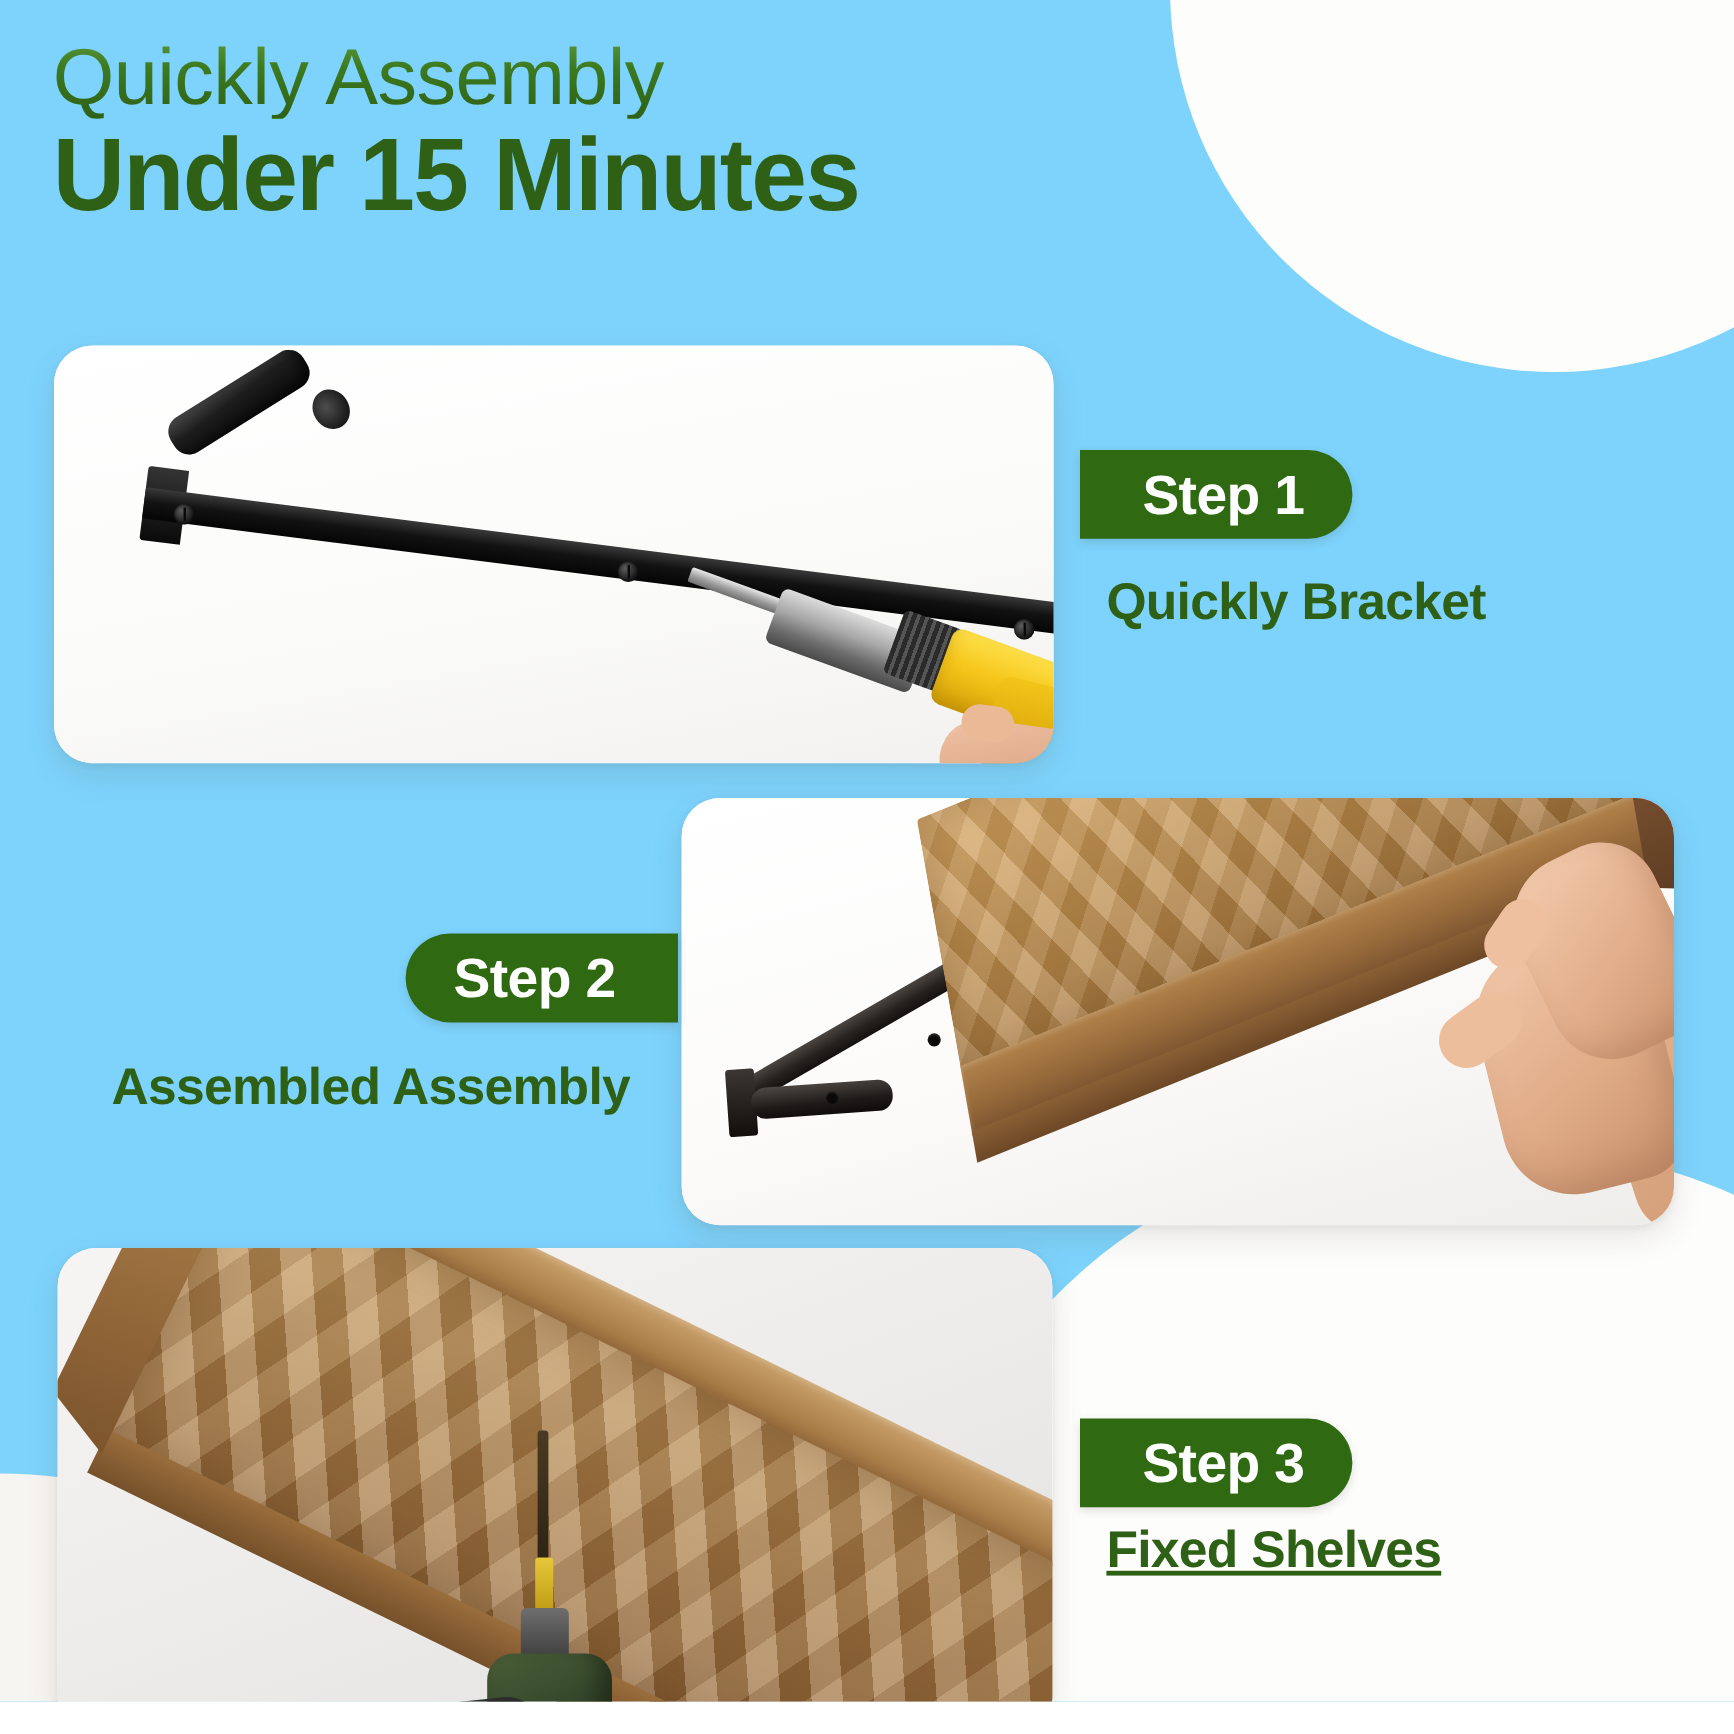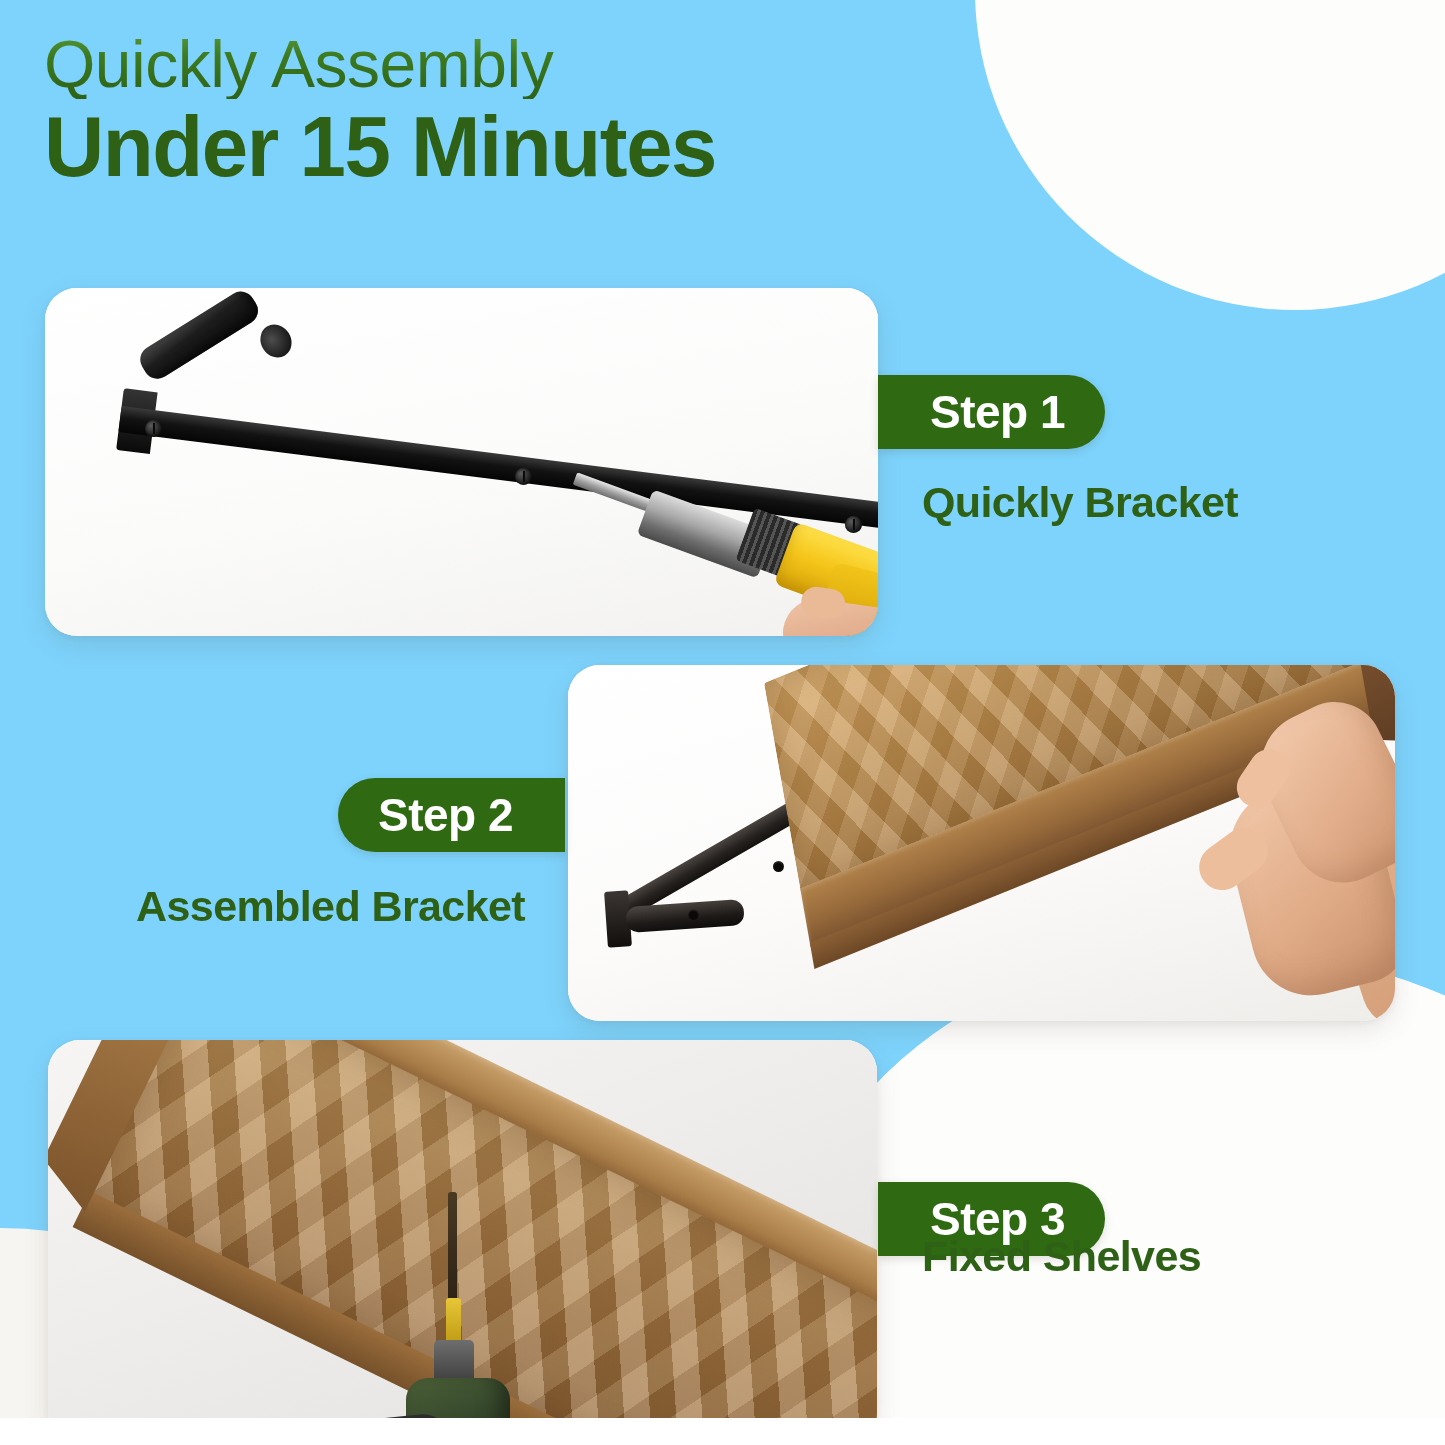--- a/index.html
+++ b/index.html
@@ -92,40 +92,40 @@
     display:flex;
     align-items:center;
     justify-content:center;
     color:#ffffff;
     font-size:46px;
     font-weight:700;
     letter-spacing:-0.5px;
     z-index:7;
     box-shadow:0 3px 8px rgba(70,60,45,0.16);
   }
-  .pill-right { border-radius:0 40px 40px 0; padding:0 40px 0 52px; }
+  .pill-right { border-radius:0 40px 40px 0; padding:0 40px 0 52px;margin-left:22px; }
   .pill-left  { border-radius:40px 0 0 40px; padding:0 52px 0 40px; }
 
   .pill-1 { left:878px; top:375px;  }
   .pill-2 { right:880px; top:778px; }
   .pill-3 { left:878px; top:1182px;align-items:center; }
 
   
   .caption {
     position:absolute;
     color:#2e6116;
     font-size:43px;
     font-weight:700;
     letter-spacing:-0.6px;
     white-space:nowrap;
     z-index:7;
   }
   .cap-1 { left:922px; top:478px;  }
   .cap-2 { right:920px; top:882px; }
-  .cap-3 { left:922px; top:1232px; }
+  .cap-3 { left:922px; top:1268px;text-decoration:underline; }
 
   
   .wall1 { position:absolute; inset:0;
     background:linear-gradient(170deg,#ffffff 0%,#fbfbfa 55%,#f2f1ef 100%); }
 
   .brk1 {
     position:absolute; left:75px; top:118px;
     width:790px; height:26px;
     background:linear-gradient(180deg,#3a3a3a 0%,#121212 45%,#050505 100%);
     transform:rotate(7.2deg);
@@ -450,21 +450,21 @@
       </div>
       <div class="arm2"></div>
       <div class="hand2a"></div>
       <div class="hand2b"></div>
     </div>
   </div>
 
   <div class="pill pill-left pill-2">
     <span>Step 2</span>
   </div>
-  <div class="caption cap-2">Assembled Bracket</div>
+  <div class="caption cap-2">Assembled Assembly</div>
 
   <div class="card card-3">
     <div class="photo">
       <div class="wall3"></div>
       <div class="shelf3">
         <div class="shelf3-rim"></div>
         <div class="shelf3-face"></div>
         <div class="shelf3-lip"></div>
         <div class="shelf3-endL"></div>
       </div>

